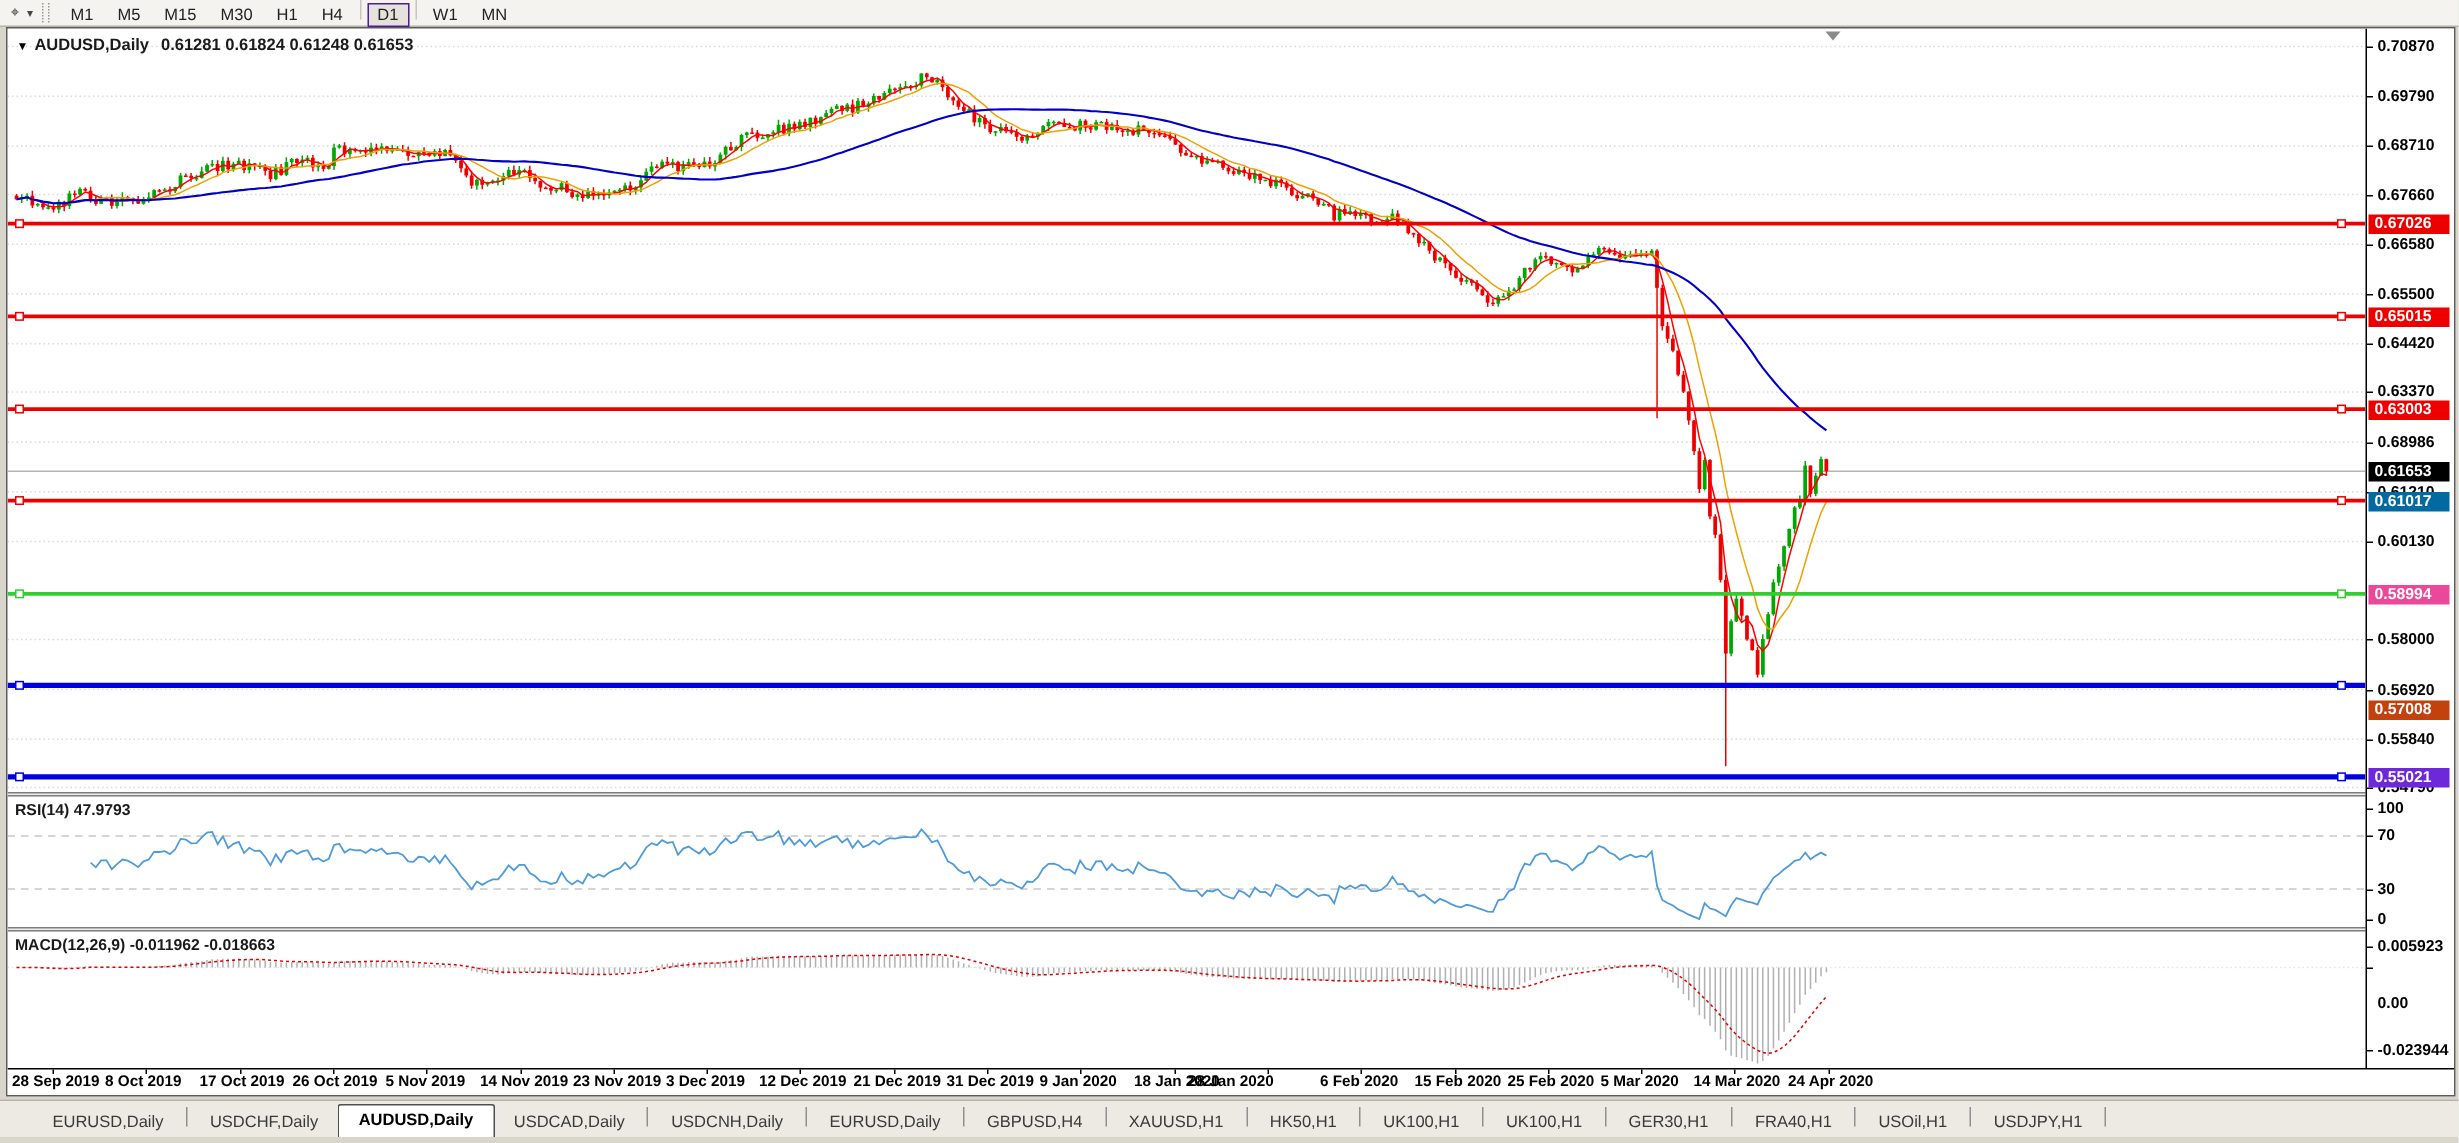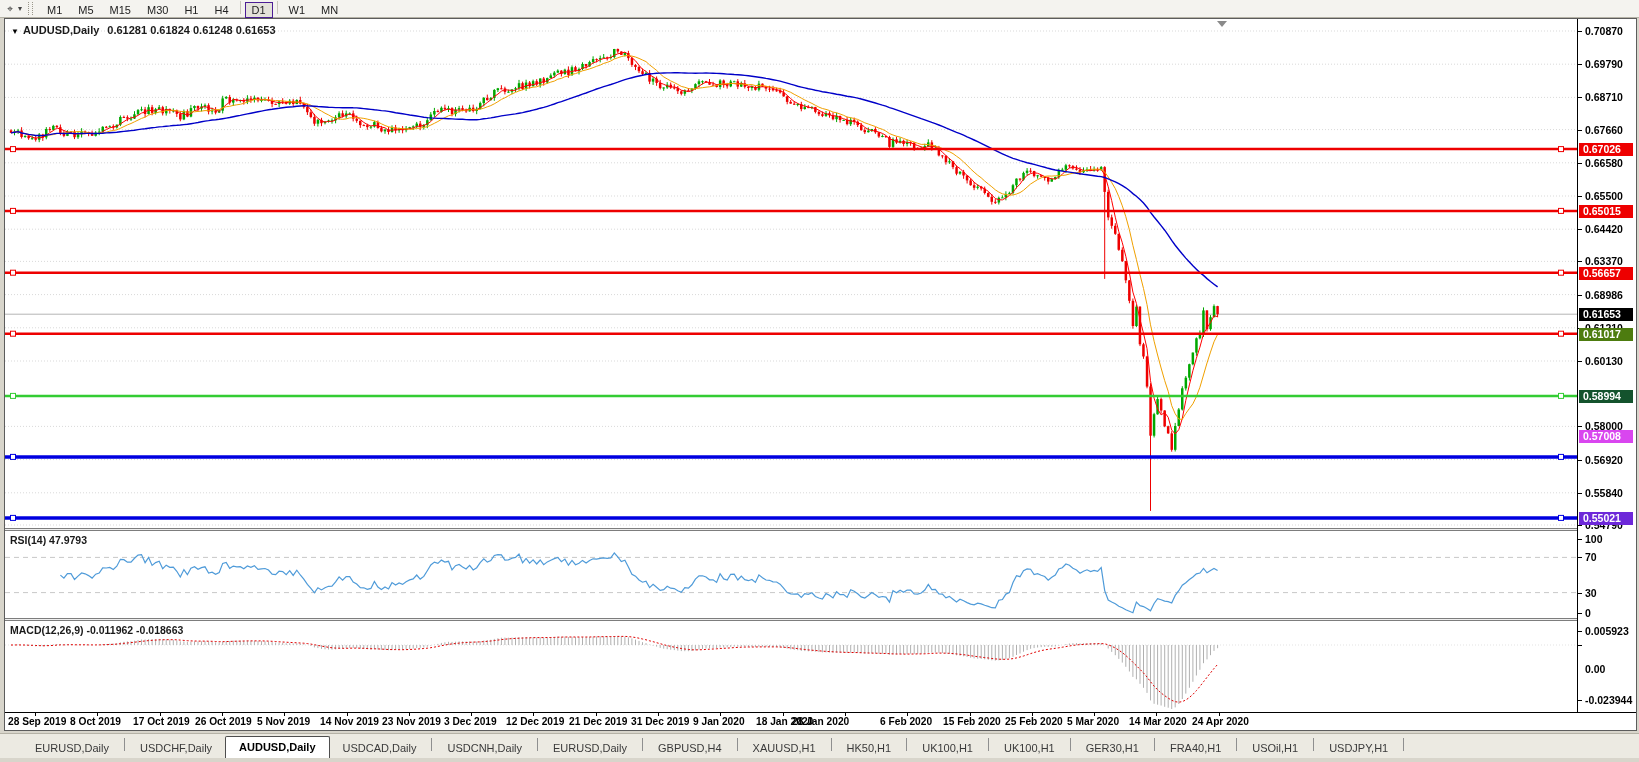--- a/index.html
+++ b/index.html
@@ -1199,24 +1199,24 @@
         <div class="tick-mark" style="top:594px"></div>
         <div class="tick-label" style="top:588px">0</div>
         <div class="tick-mark" style="top:612px"></div>
         <div class="tick-label" style="top:606px">0.005923</div>
         <div class="tick-mark" style="top:626px"></div>
         <div class="tick-label" style="top:644px">0.00</div>
         <div class="tick-mark" style="top:681px"></div>
         <div class="tick-label" style="top:675px">-0.023944</div>
         <div class="price-badge" style="top:124px;background:#ee0000">0.67026</div>
         <div class="price-badge" style="top:186px;background:#ee0000">0.65015</div>
-        <div class="price-badge" style="top:248px;background:#ee0000">0.56657</div>
-        <div class="price-badge" style="top:309px;background:#4d7c0f">0.61017</div>
-        <div class="price-badge" style="top:371px;background:#14532d">0.58994</div>
-        <div class="price-badge" style="top:411px;background:#d946ef">0.57008</div>
+        <div class="price-badge" style="top:248px;background:#ee0000">0.63003</div>
+        <div class="price-badge" style="top:309px;background:#0369a1">0.61017</div>
+        <div class="price-badge" style="top:371px;background:#ec4899">0.58994</div>
+        <div class="price-badge" style="top:448px;background:#c2410c">0.57008</div>
         <div class="price-badge" style="top:493px;background:#6d28d9">0.55021</div>
         <div class="price-badge" style="top:289px;background:#000000">0.61653</div>
       </div>
     <div class="date-axis" id="dateAxis">
         <div class="date-tick" style="left:30px"></div>
         <div class="date-label" style="left:3px">28 Sep 2019</div>
         <div class="date-tick" style="left:92px"></div>
         <div class="date-label" style="left:65px">8 Oct 2019</div>
         <div class="date-tick" style="left:155px"></div>
         <div class="date-label" style="left:128px">17 Oct 2019</div>

